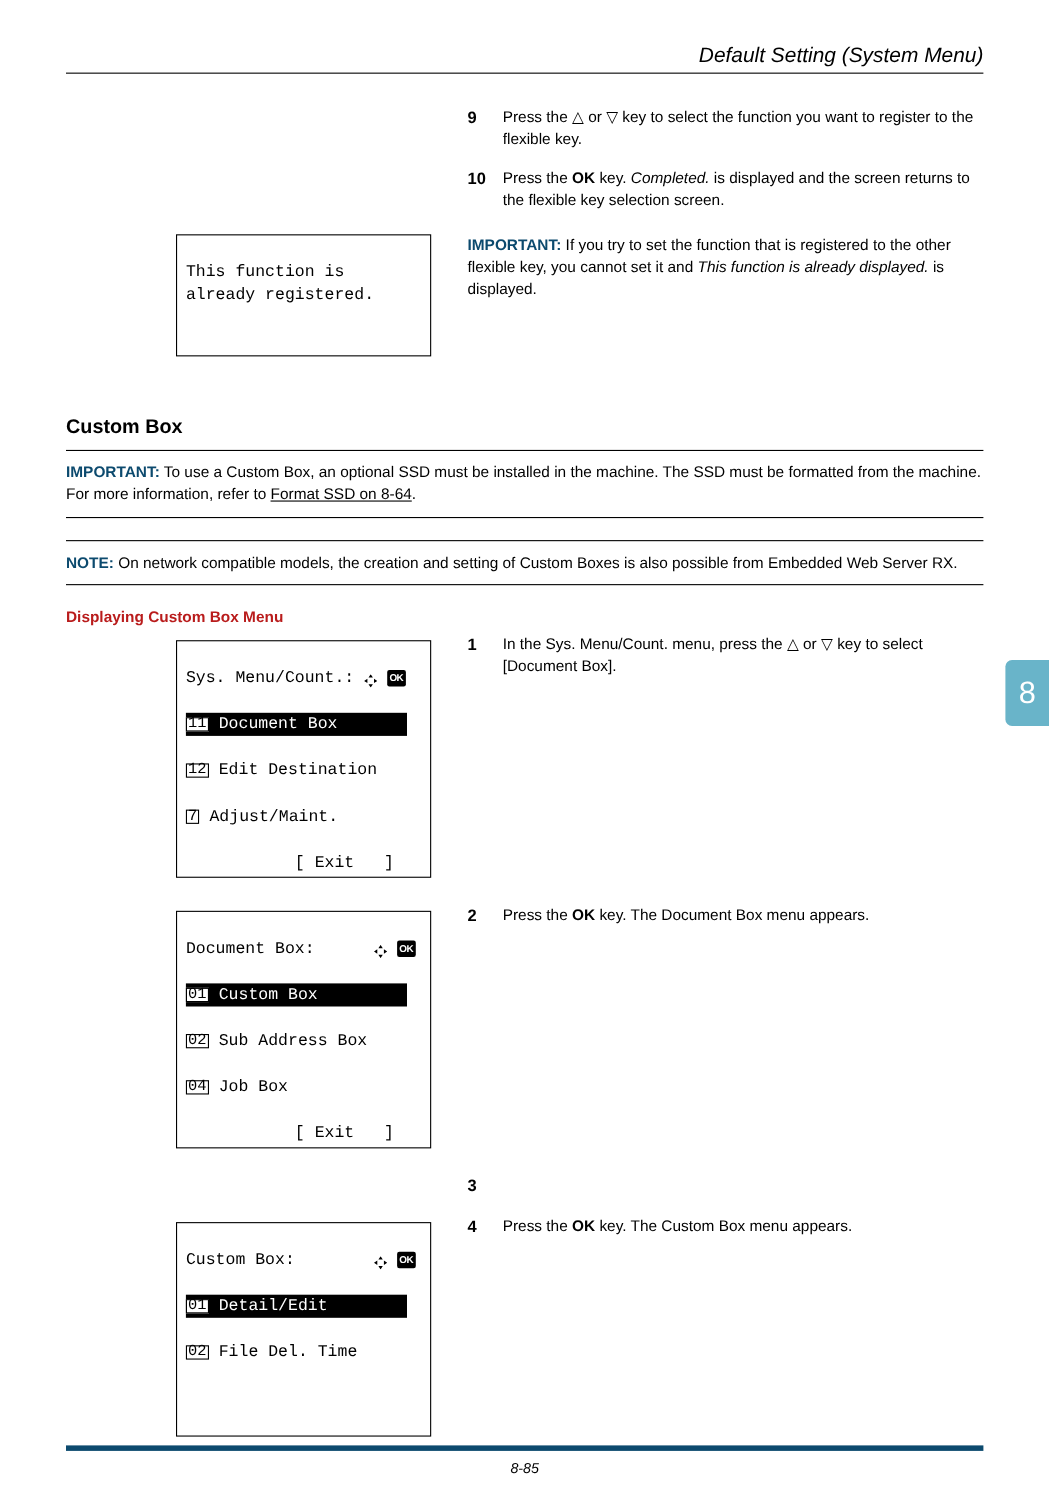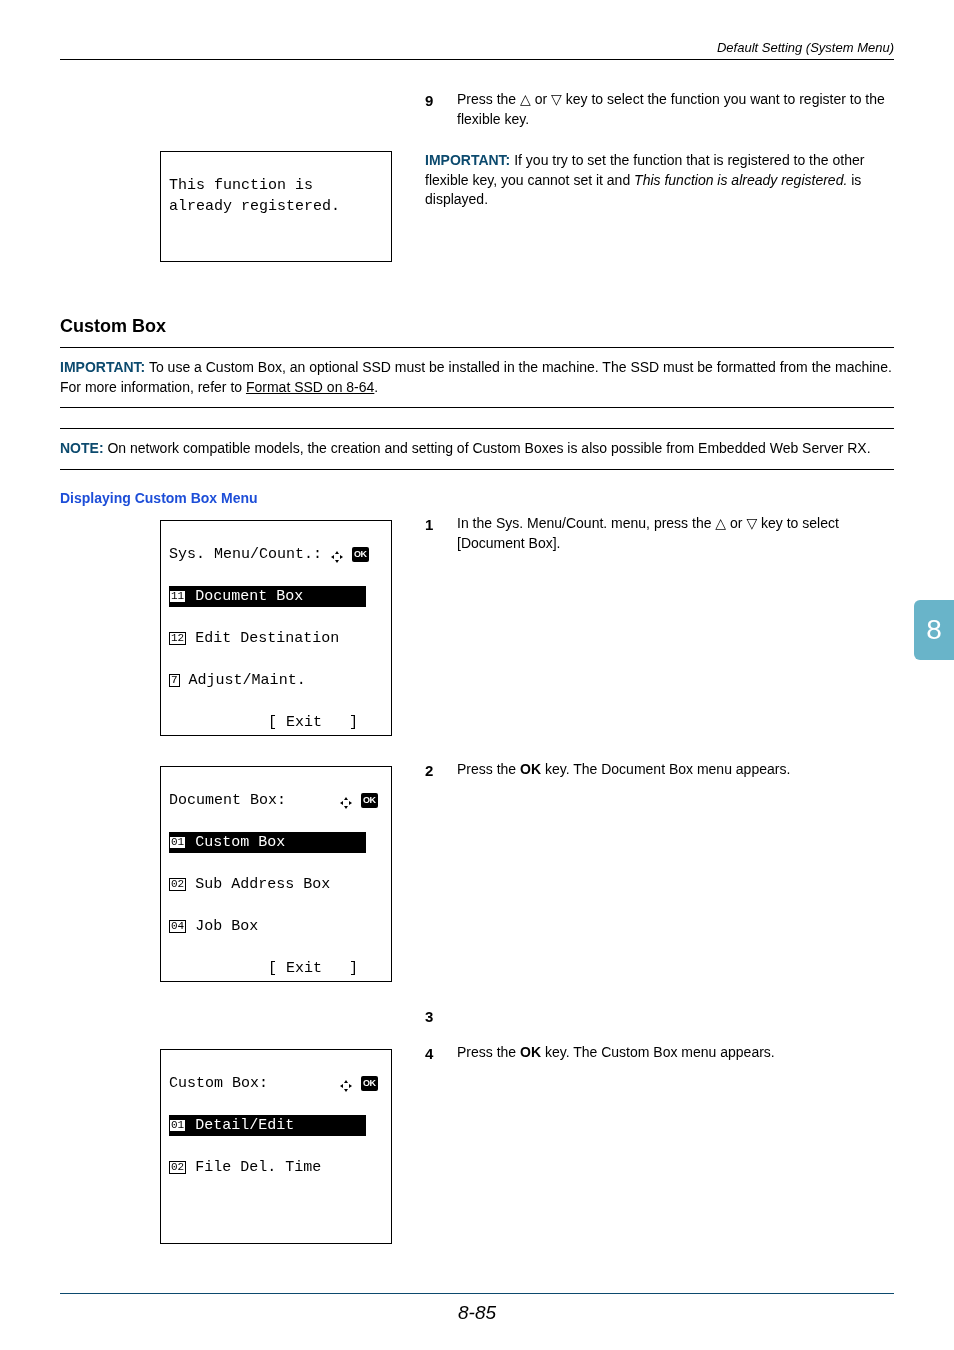--- a/index.html
+++ b/index.html
@@ -16,21 +16,21 @@
     box-sizing: border-box;
     padding: 40px 60px 30px 60px;
     position: relative;
   }
   .header-section {
     border-bottom: 1px solid #000;
     padding-bottom: 4px;
     margin-bottom: 30px;
     text-align: right;
     font-style: italic;
-    font-size: 13px;
+    font-size: 19px;
   }
   .row {
     display: flex;
     align-items: flex-start;
     gap: 25px;
   }
   .left-col {
     width: 340px;
     flex-shrink: 0;
   }
@@ -79,66 +79,66 @@
     margin: 30px 0 10px 0;
   }
   .bluebox {
     border-top: 1px solid #000;
     border-bottom: 1px solid #000;
     padding: 10px 0;
     margin-bottom: 20px;
     line-height: 1.4;
   }
   .blue-lead { color: #0c4a6e; font-weight: bold; }
-  .blue-head { color: #1d4ed8; font-weight: bold; margin: 12px 0 8px 0; }
+  .blue-head { color: #b91c1c; font-weight: bold; margin: 12px 0 8px 0; }
   .link { text-decoration: underline; }
   .side-tab {
     position: absolute;
     right: 0;
     top: 600px;
     width: 40px;
     height: 60px;
     background: #69b4c9;
     border-top-left-radius: 6px;
     border-bottom-left-radius: 6px;
     color: #fff;
     font-size: 28px;
     display: flex;
     align-items: center;
     justify-content: center;
   }
   .footer {
     position: absolute;
-    bottom: 26px;
+    bottom: 8px;
     left: 0;
     right: 0;
     text-align: center;
     font-style: italic;
-    font-size: 19px;
-    border-top: 1px solid #0c4a6e;
+    font-size: 13px;
+    border-top: 5px solid #0c4a6e;
     padding-top: 8px;
     margin: 0 60px;
   }
   .ok-badge {
     display: inline-block;
     background: #000;
     color: #fff;
     font-family: Arial, sans-serif;
     font-size: 9px;
     font-weight: bold;
     padding: 1px 2px;
     border-radius: 2px;
     vertical-align: 1px;
     letter-spacing: -0.5px;
   }
   .numbox {
     display: inline-block;
     border: 1px solid #000;
     font-family: "Courier New", monospace;
-    font-size: 11px;
+    font-size: 14px;
     padding: 0 1px;
     line-height: 11px;
     vertical-align: 1px;
     background: #fff;
     color: #000;
   }
 </style>
 </head>
 <body>
 
@@ -151,31 +151,37 @@
   <div class="row">
     <div class="left-col"></div>
     <div class="right-col">
       <ol class="steps">
         <li>
           <span class="num">9</span>
           <span>
             <span>Press the </span><span>△</span><span> or </span><span>▽</span><span> key to select the function you want to register to the flexible key.</span>
           </span>
         </li>
+        <li>
+          <span class="num">10</span>
+          <span>
+            <span>Press the </span><b>OK</b><span> key. </span><i>Completed.</i><span> is displayed and the screen returns to the flexible key selection screen.</span>
+          </span>
+        </li>
       </ol>
     </div>
   </div>
 
   <div class="row">
     <div class="left-col">
       <div class="lcd">
 <span class="lcd-line">This function is</span><span class="lcd-line">already registered.</span><span class="lcd-line">&nbsp;</span><span class="lcd-line">&nbsp;</span></div>
     </div>
     <div class="right-col" style="padding-top:6px; line-height:1.4;">
-      <span class="blue-lead">IMPORTANT:</span><span> If you try to set the function that is registered to the other flexible key, you cannot set it and </span><i>This function is already registered.</i><span> is displayed.</span>
+      <span class="blue-lead">IMPORTANT:</span><span> If you try to set the function that is registered to the other flexible key, you cannot set it and </span><i>This function is already displayed.</i><span> is displayed.</span>
     </div>
   </div>
 
   <div class="heading">Custom Box</div>
 
   <div class="bluebox">
     <span class="blue-lead">IMPORTANT:</span><span> To use a Custom Box, an optional SSD must be installed in the machine. The SSD must be formatted from the machine. For more information, refer to </span><span class="link">Format SSD on 8-64</span><span>.</span>
   </div>
 
   <div class="bluebox">

